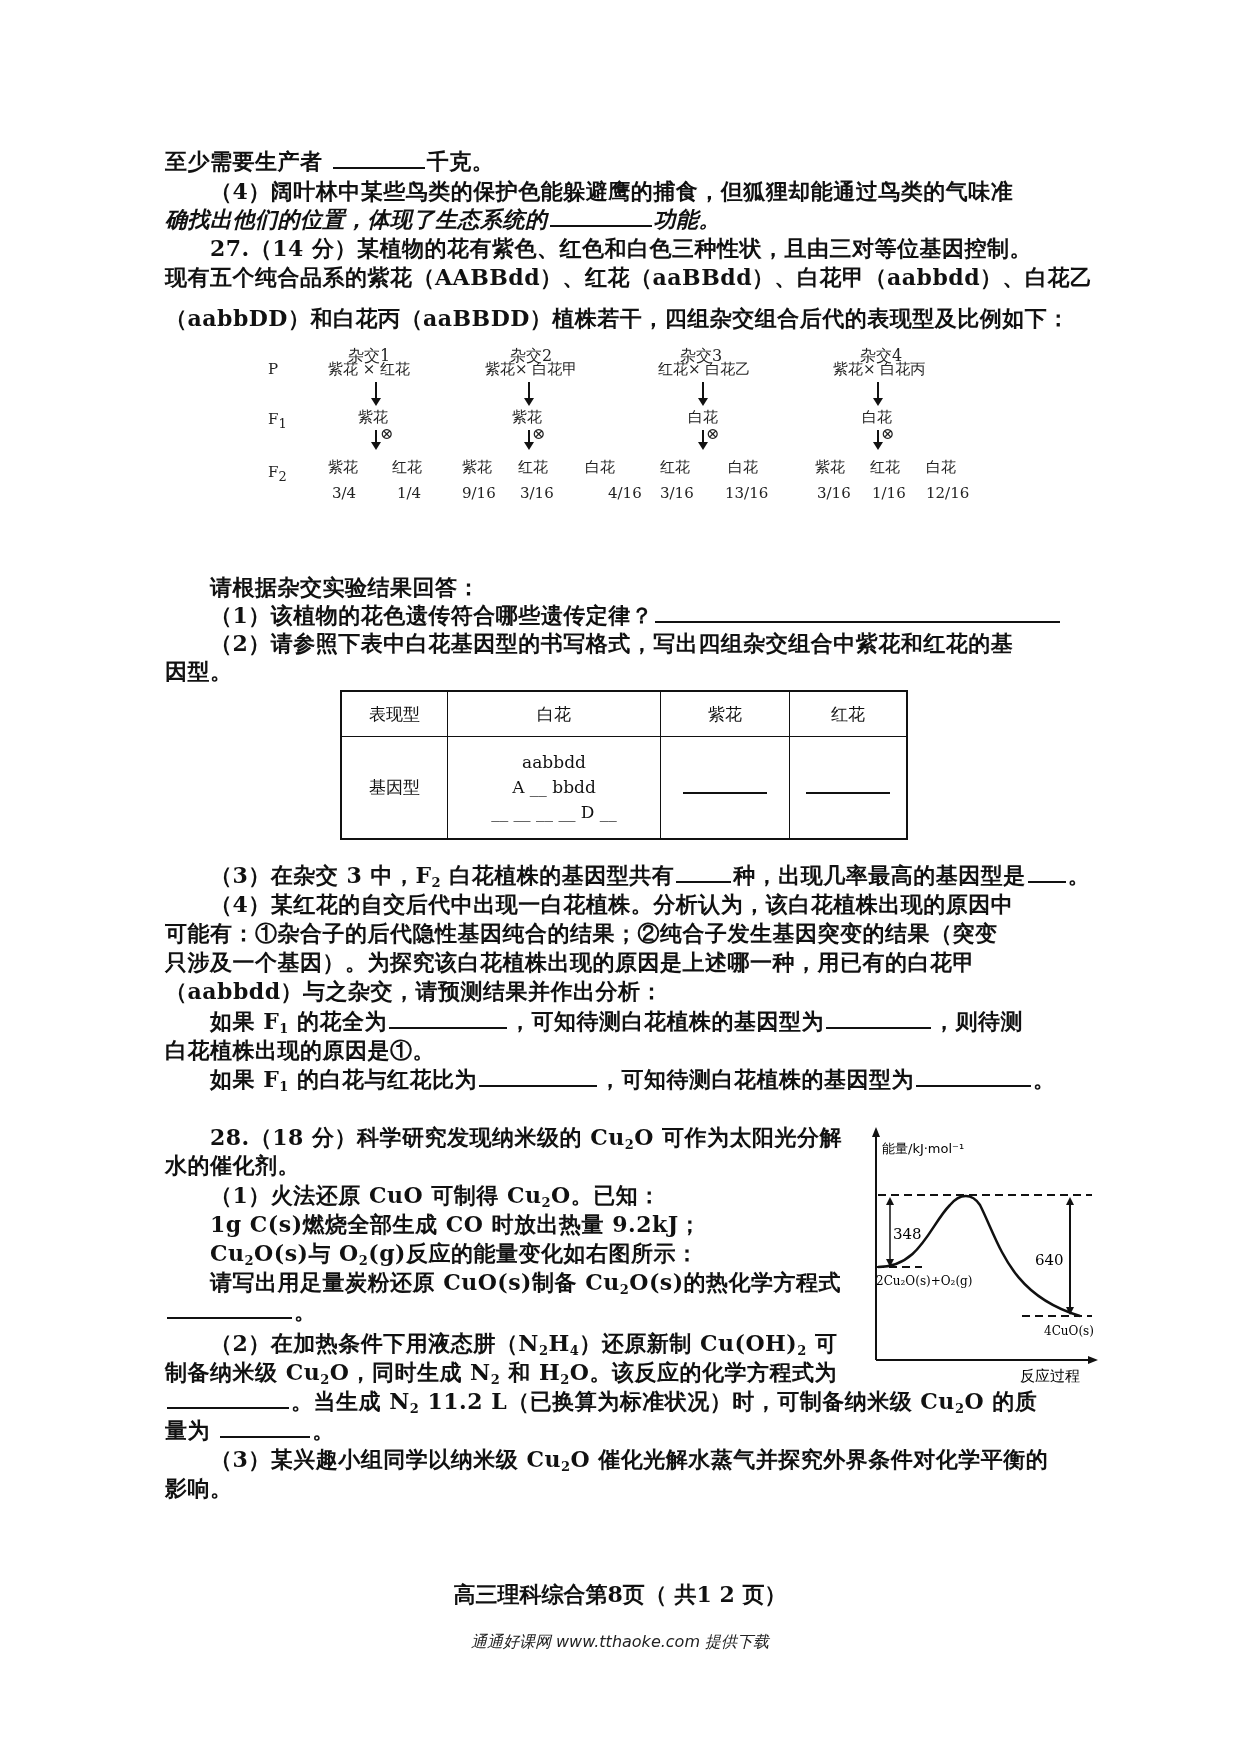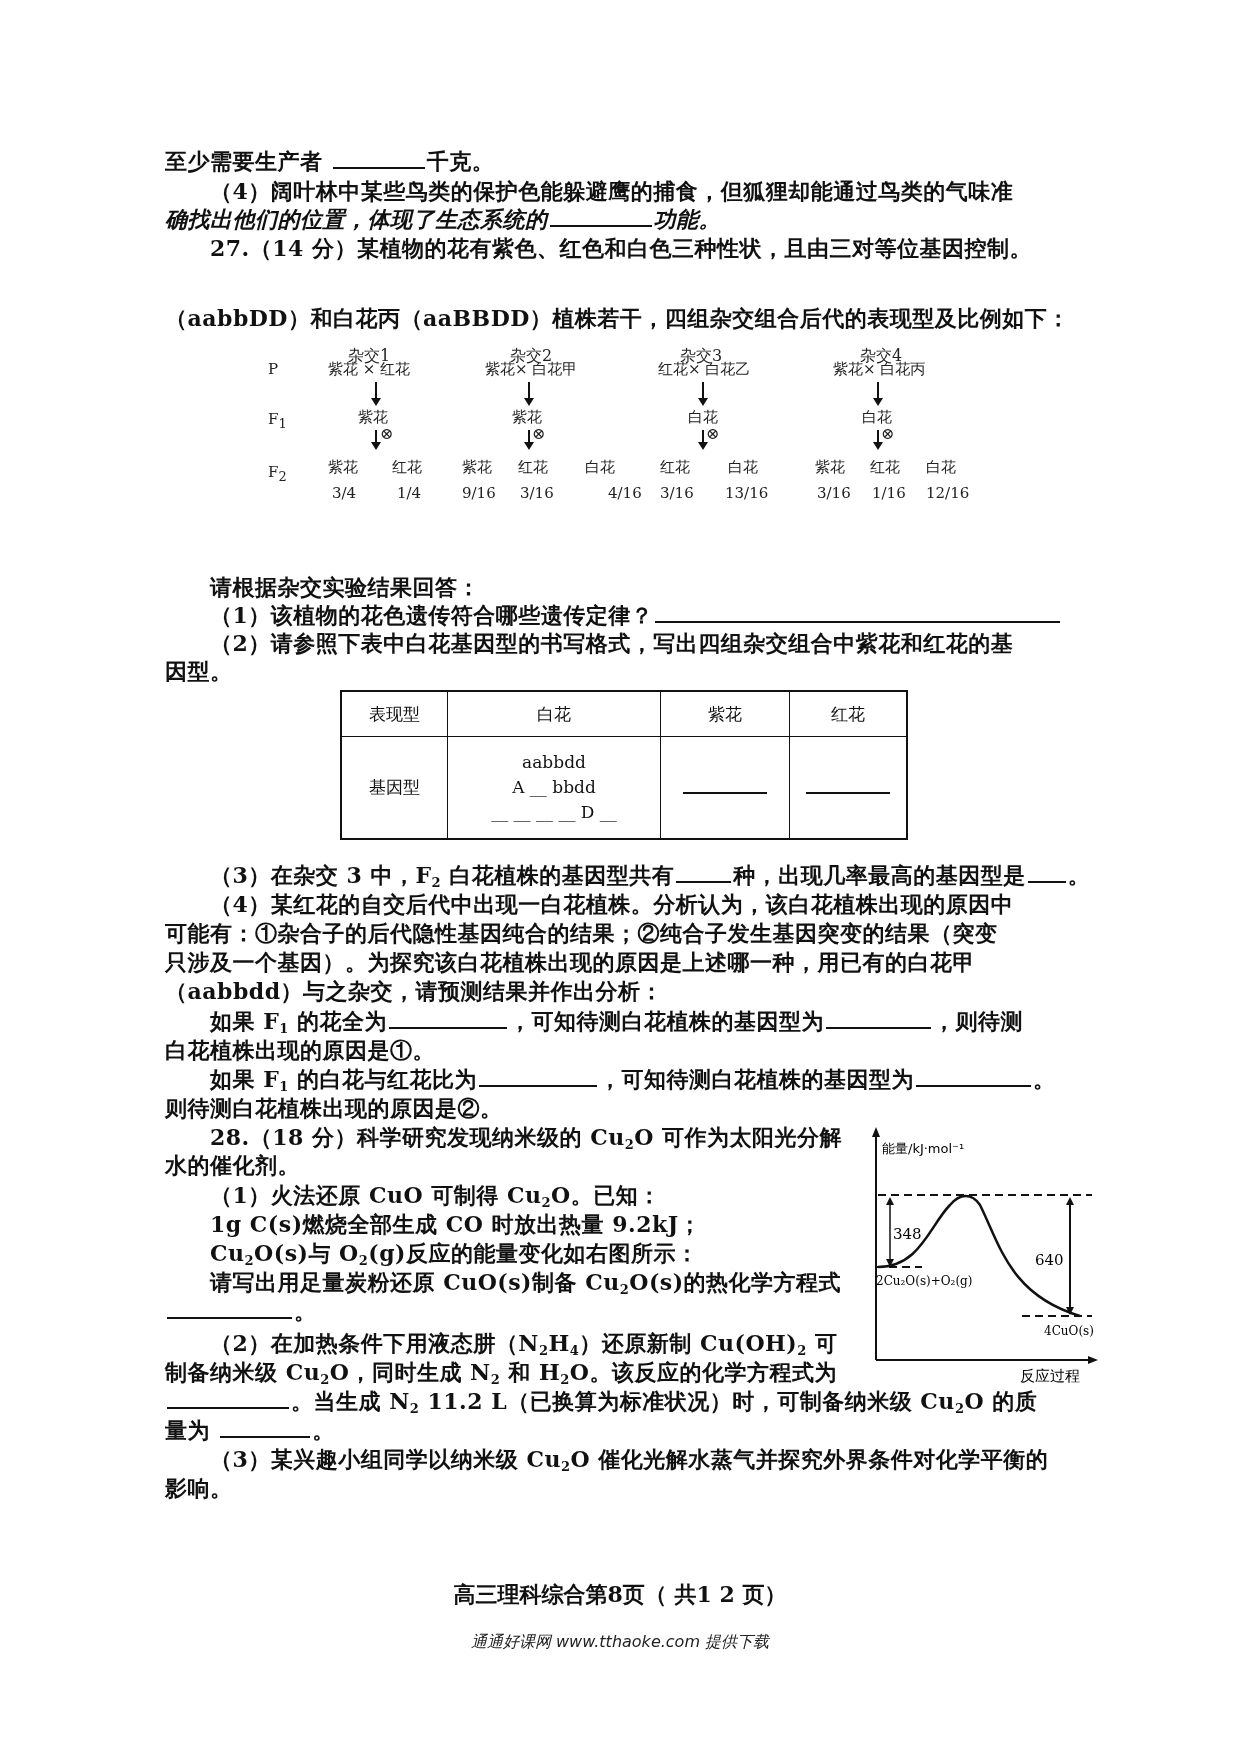--- a/index.html
+++ b/index.html
@@ -47,20 +47,21 @@
   <div class="line" style="top:146px;">
     <span>至少需要生产者</span>
     <span class="blank" style="width:92px;"></span><span>千克。</span>
   </div>
   <div class="line indent" style="top:176px;">（4）阔叶林中某些鸟类的保护色能躲避鹰的捕食，但狐狸却能通过鸟类的气味准</div>
   <div class="line" style="top:204px;font-style:italic;">
     <span>确找出他们的位置，体现了生态系统的</span><span class="blank" style="width:102px;"></span><span>功能。</span>
   </div>
 
   <div class="line indent" style="top:233px;">27.（14 分）某植物的花有紫色、红色和白色三种性状，且由三对等位基因控制。</div>
+  <div class="line" style="top:262px;">现有五个纯合品系的紫花（AABBdd）、红花（aaBBdd）、白花甲（aabbdd）、白花乙</div>
   <div class="line" style="top:303px;">（aabbDD）和白花丙（aaBBDD）植株若干，四组杂交组合后代的表现型及比例如下：</div>
 
   <div class="cross" style="left:0;top:0;width:1240px;height:560px;">
     <span class="row-label" style="top:360px;">P</span>
     <span class="row-label" style="top:410px;"><span>F</span><sub>1</sub></span>
     <span class="row-label" style="top:463px;"><span>F</span><sub>2</sub></span>
 
     <span class="cross-title" style="left:348px;top:346px;">杂交1</span>
     <span style="position:absolute;left:328px;top:360px;">紫花 × 红花</span>
     <div class="arrow" style="left:375px;top:382px;height:18px;"></div>
@@ -145,21 +146,20 @@
   <div class="line" style="top:918px;">可能有：①杂合子的后代隐性基因纯合的结果；②纯合子发生基因突变的结果（突变</div>
   <div class="line" style="top:947px;">只涉及一个基因）。为探究该白花植株出现的原因是上述哪一种，用已有的白花甲</div>
   <div class="line" style="top:976px;">（aabbdd）与之杂交，请预测结果并作出分析：</div>
   <div class="line indent" style="top:1006px;">
     <span>如果 F</span><sub>1</sub><span> 的花全为</span><span class="blank" style="width:118px;"></span><span>，可知待测白花植株的基因型为</span><span class="blank" style="width:105px;"></span><span>，则待测</span>
   </div>
   <div class="line" style="top:1035px;">白花植株出现的原因是①。</div>
   <div class="line indent" style="top:1064px;">
     <span>如果 F</span><sub>1</sub><span> 的白花与红花比为</span><span class="blank" style="width:118px;"></span><span>，可知待测白花植株的基因型为</span><span class="blank" style="width:115px;"></span><span>。</span>
   </div>
-  <div class="line" style="top:1093px;">则待测白花植株出现的原因是②。</div>
 
   <div class="line indent" style="top:1122px;">
     <span>28.（18 分）科学研究发现纳米级的 Cu</span><sub>2</sub><span>O 可作为太阳光分解</span>
   </div>
   <div class="line" style="top:1150px;">水的催化剂。</div>
   <div class="line indent" style="top:1180px;">
     <span>（1）火法还原 CuO 可制得 Cu</span><sub>2</sub><span>O。已知：</span>
   </div>
   <div class="line indent" style="top:1209px;">1g C(s)燃烧全部生成 CO 时放出热量 9.2kJ；</div>
   <div class="line indent" style="top:1238px;">

